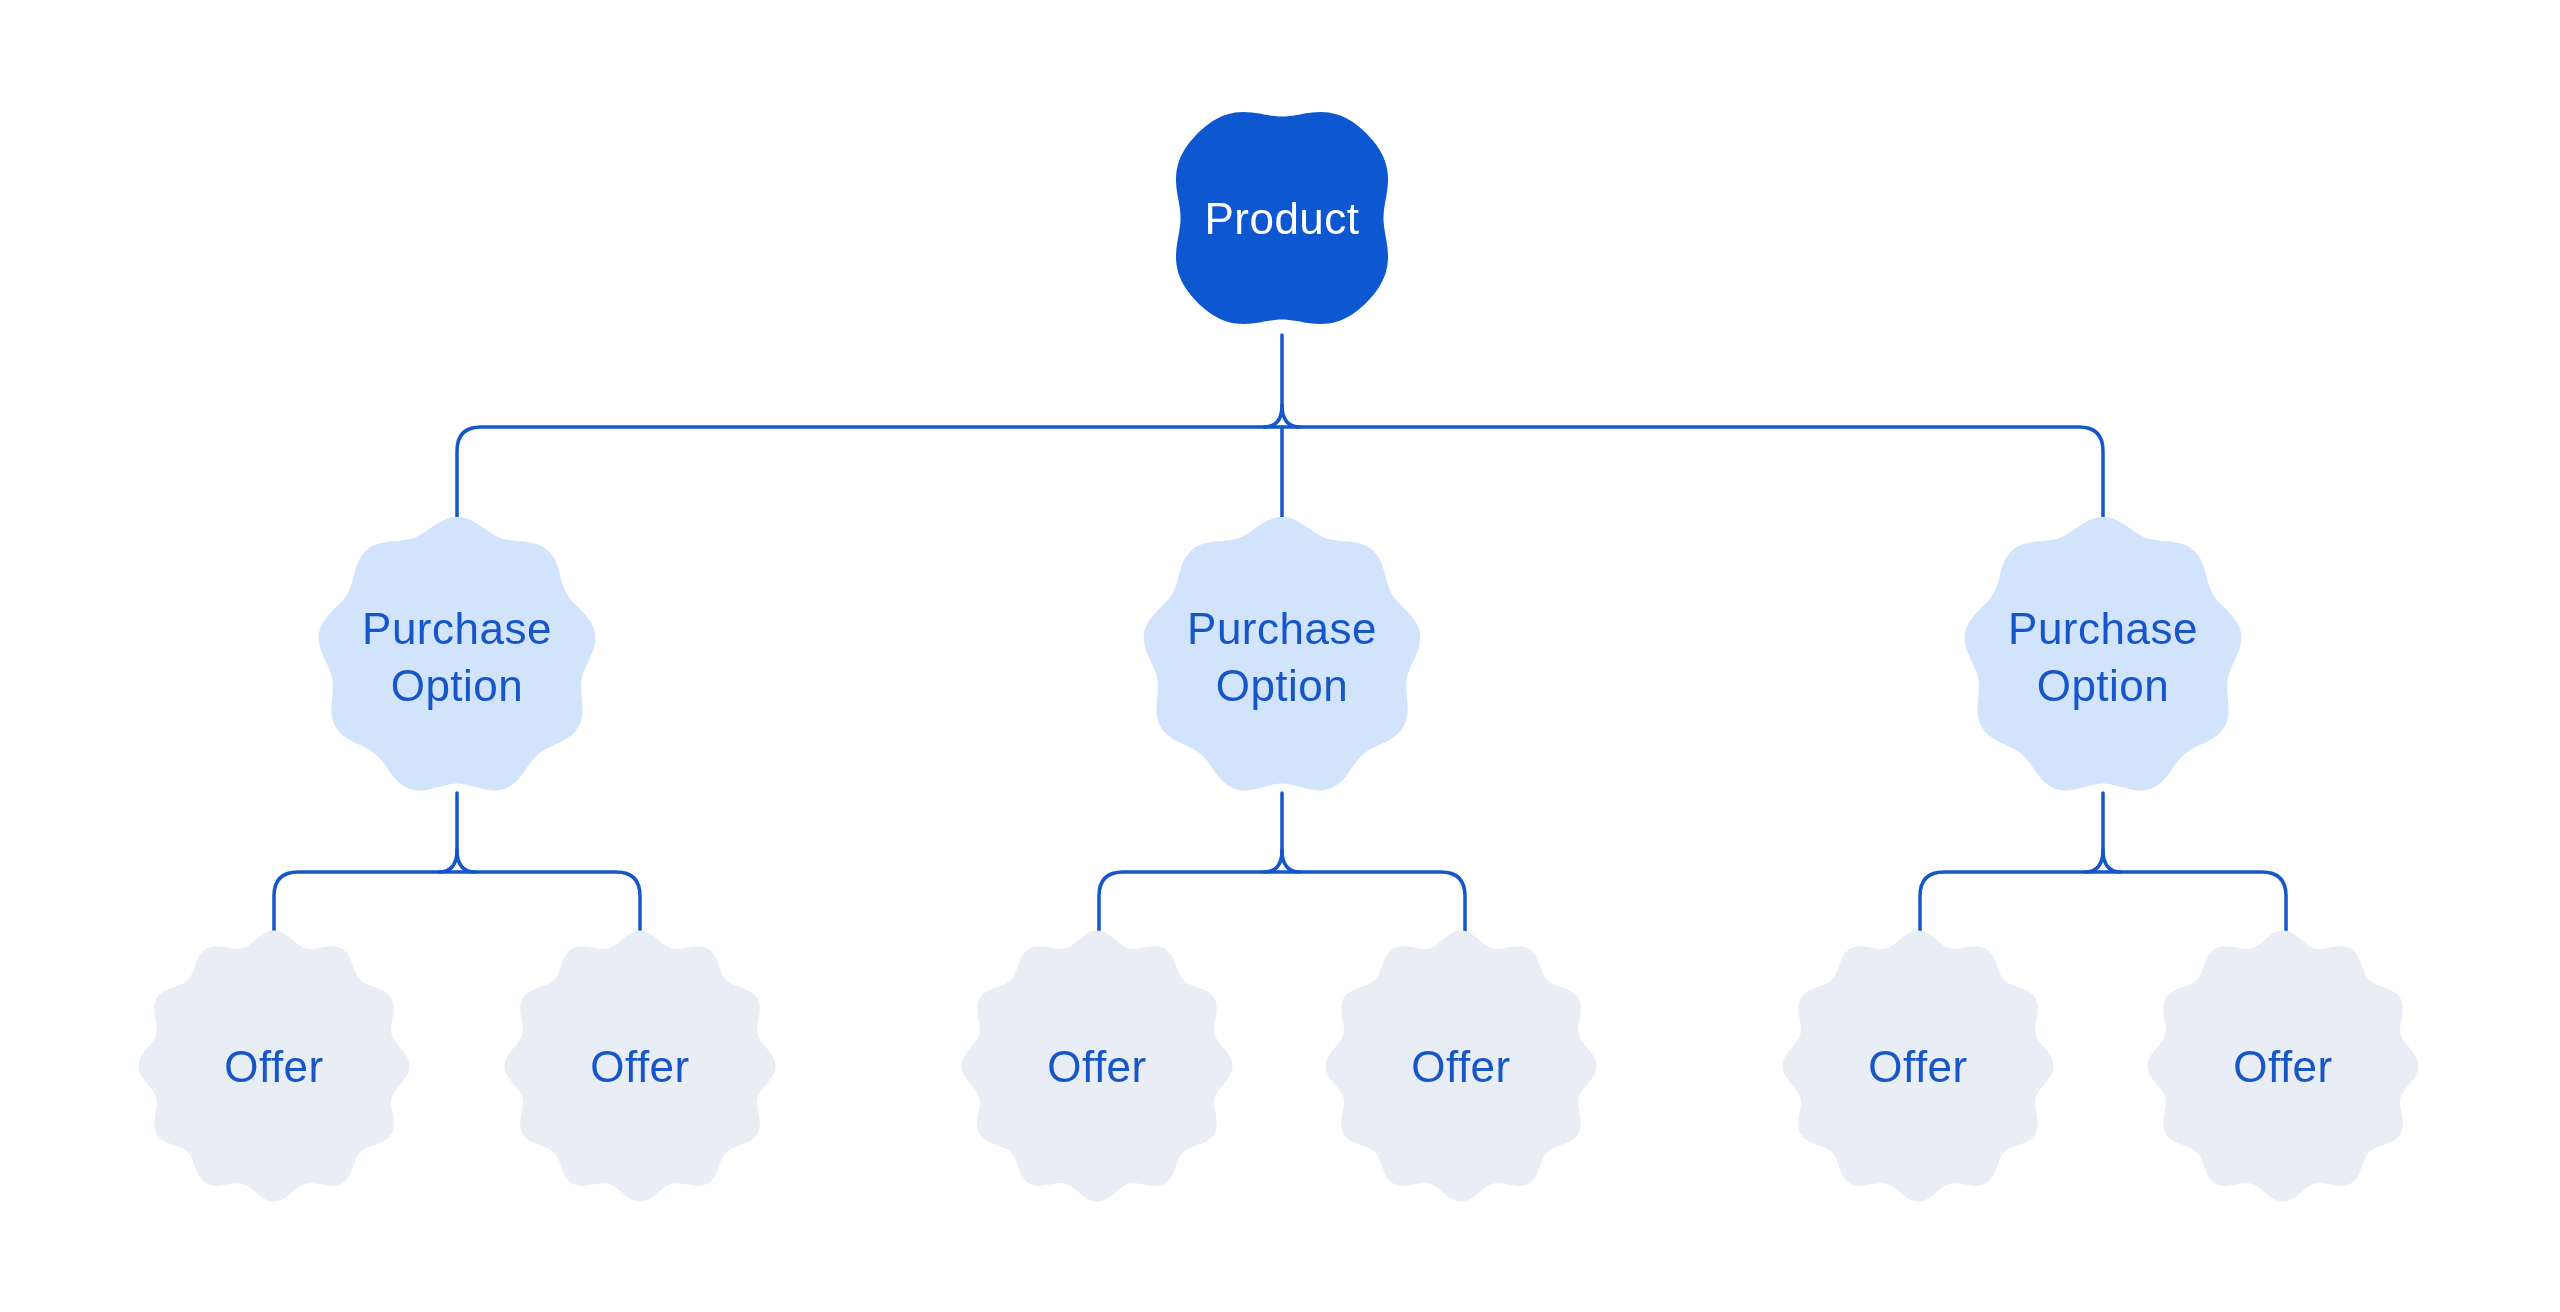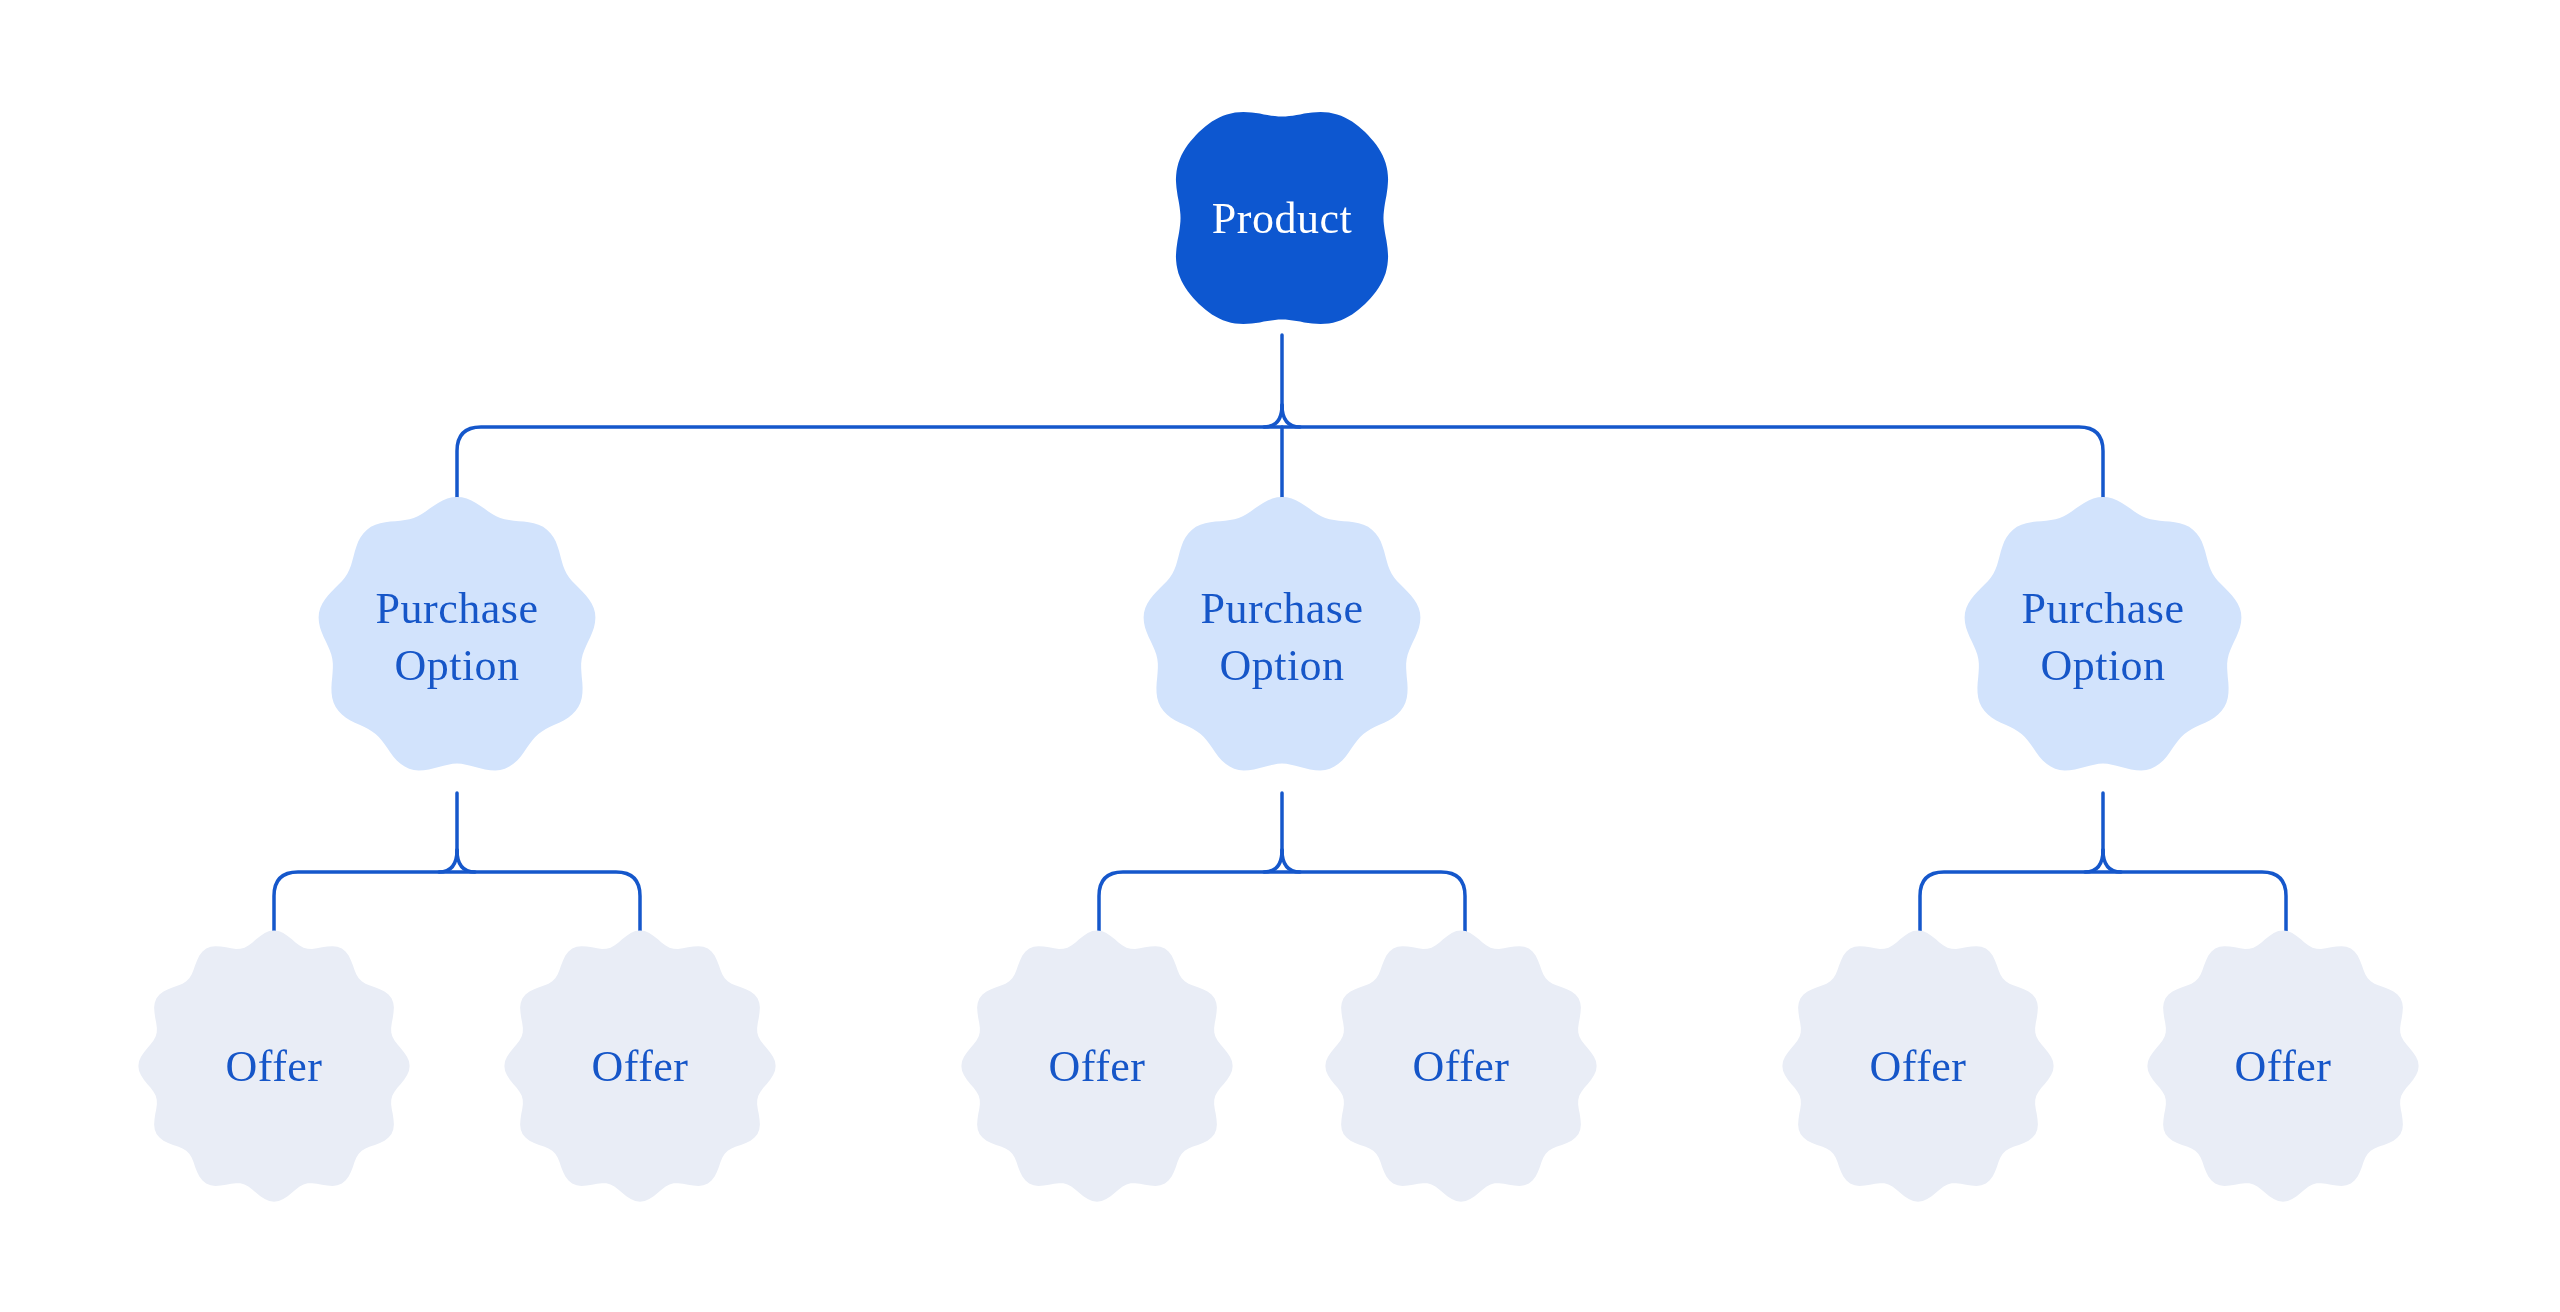--- a/index.html
+++ b/index.html
@@ -16,32 +16,32 @@
     width:2560px;height:1312px;
     background:var(--canvas_bg);
     font-family:"Liberation Sans", sans-serif;
     position:relative;overflow:hidden;
   }
   .canvas{position:absolute;left:0;top:0;width:2560px;height:1312px;}
   svg.connectors{position:absolute;left:0;top:0;width:2560px;height:1312px;}
   svg.connectors path{
     fill:none;stroke:var(--connector);stroke-width:3.5;stroke-linecap:round;
   }
-  .node{position:absolute;display:flex;align-items:center;justify-content:center;font-family:Liberation Serif, serif;}
+  .node{position:absolute;display:flex;align-items:center;justify-content:center;}
   .node .blob{position:absolute;left:0;top:0;width:100%;height:100%;}
   .node .blob svg{display:block;width:100%;height:100%;}
   .node .label{
     position:relative;z-index:2;text-align:center;
     font-size:44px;line-height:57px;font-weight:500;letter-spacing:0.5px;
     color:var(--text_blue);
   }
   .node.product{left:1150px;top:92px;width:264px;height:252px;}
   .node.product .blob path{fill:var(--root_fill);}
   .node.product .label{color:var(--root_text);}
-  .node.purchase{width:290px;height:290px;top:492px;}
+  .node.purchase{width:290px;height:290px;top:512px;}
   .node.purchase .blob path{fill:var(--purchase_fill);}
   .node.purchase .label{max-width:200px;}
   .node.purchase.p1{left:312px;}
   .node.purchase.p2{left:1137px;}
   .node.purchase.p3{left:1958px;}
   .node.offer{width:280px;height:280px;top:926px;}
   .node.offer .blob path{fill:var(--offer_fill);}
   .node.offer.o11{left:134px;}
   .node.offer.o12{left:500px;}
   .node.offer.o21{left:957px;}

